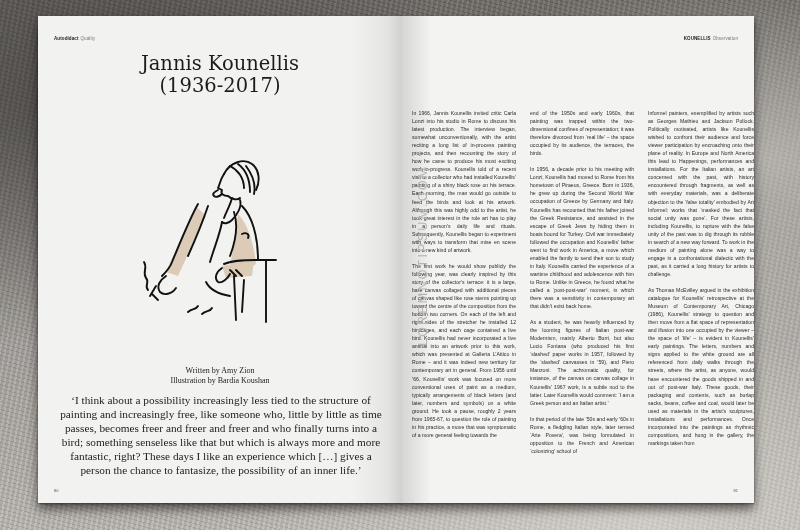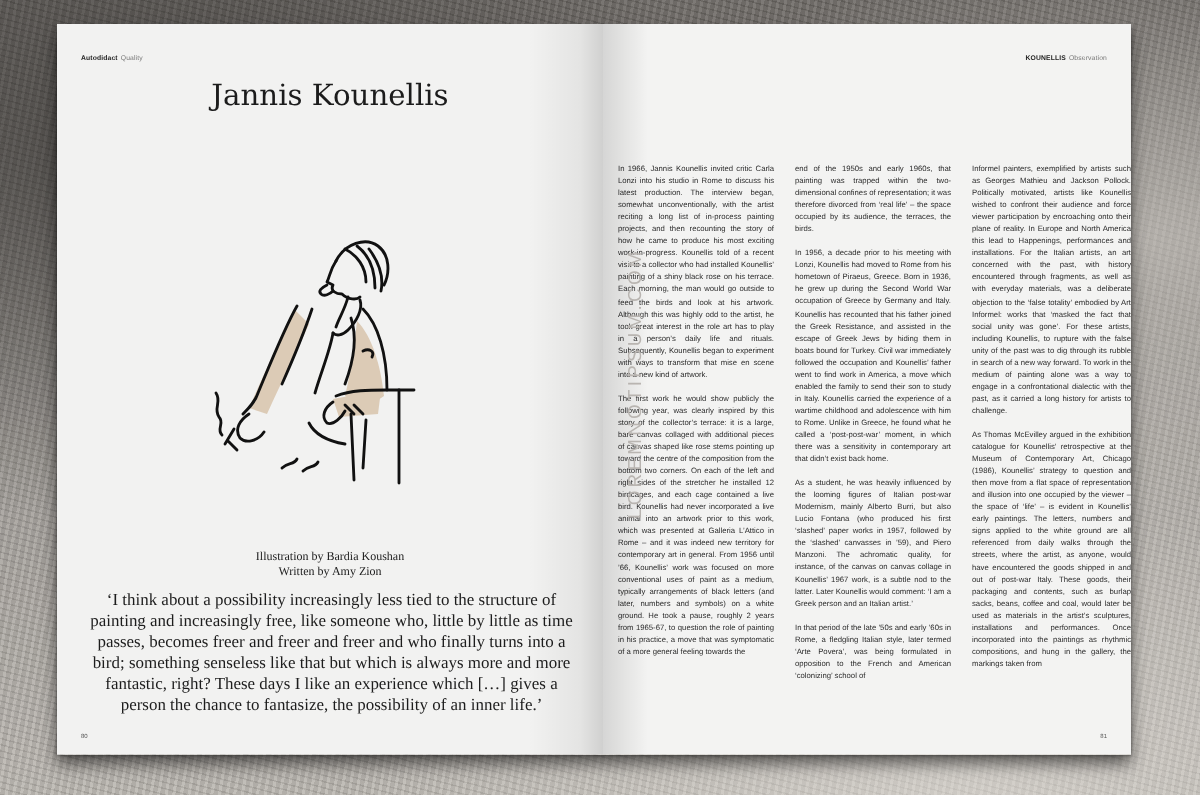--- a/index.html
+++ b/index.html
@@ -90,20 +90,21 @@
 
 <div class="spread">
 
   <div class="page left">
     <div class="running-head">
       <b>Autodidact</b><span class="sec">Quality</span>
     </div>
 
     <div class="title">
       <div>Jannis Kounellis</div>
+      <div>(1936-2017)</div>
     </div>
 
     <svg class="illustration" viewBox="0 0 170 200" xmlns="http://www.w3.org/2000/svg">
       <g fill="#dccbb6" stroke="none">
         <path d="M70 62 C62 80 50 105 40 128 L52 132 C62 110 72 90 80 72 Z"></path>
         <path d="M112 70 C122 80 128 100 130 120 L118 128 L104 120 C108 104 110 88 112 70 Z"></path>
         <path d="M96 122 L128 116 L126 132 L100 134 Z"></path>
       </g>
       <g fill="none" stroke="#111" stroke-width="1.9" stroke-linecap="round" stroke-linejoin="round">
         <path d="M98 30 C104 18 118 14 126 20 C134 26 134 38 130 46"></path>
@@ -129,22 +130,22 @@
         <path d="M80 138 C84 146 92 150 104 152"></path>
         <path d="M108 132 L110 176"></path>
         <path d="M118 136 L116 168"></path>
         <path d="M140 116 L140 178"></path>
         <path d="M62 168 C66 164 70 166 72 162"></path>
         <path d="M76 170 C80 166 84 168 86 164"></path>
       </g>
     </svg>
 
     <div class="byline">
+      <div>Written by Amy Zion</div>
       <div>Illustration by Bardia Koushan</div>
-      <div>Written by Amy Zion</div>
     </div>
 
     <div class="pullquote">‘I think about a possibility increasingly less tied to the structure of painting and increasingly free, like someone who, little by little as time passes, becomes freer and freer and freer and who finally turns into a bird; something senseless like that but which is always more and more fantastic, right? These days I like an experience which […] gives a person the chance to fantasize, the possibility of an inner life.’</div>
 
     <div class="folio">80</div>
   </div>
 
   <div class="page right">
     <div class="running-head">
       <b>KOUNELLIS</b><span class="sec">Observation</span>

